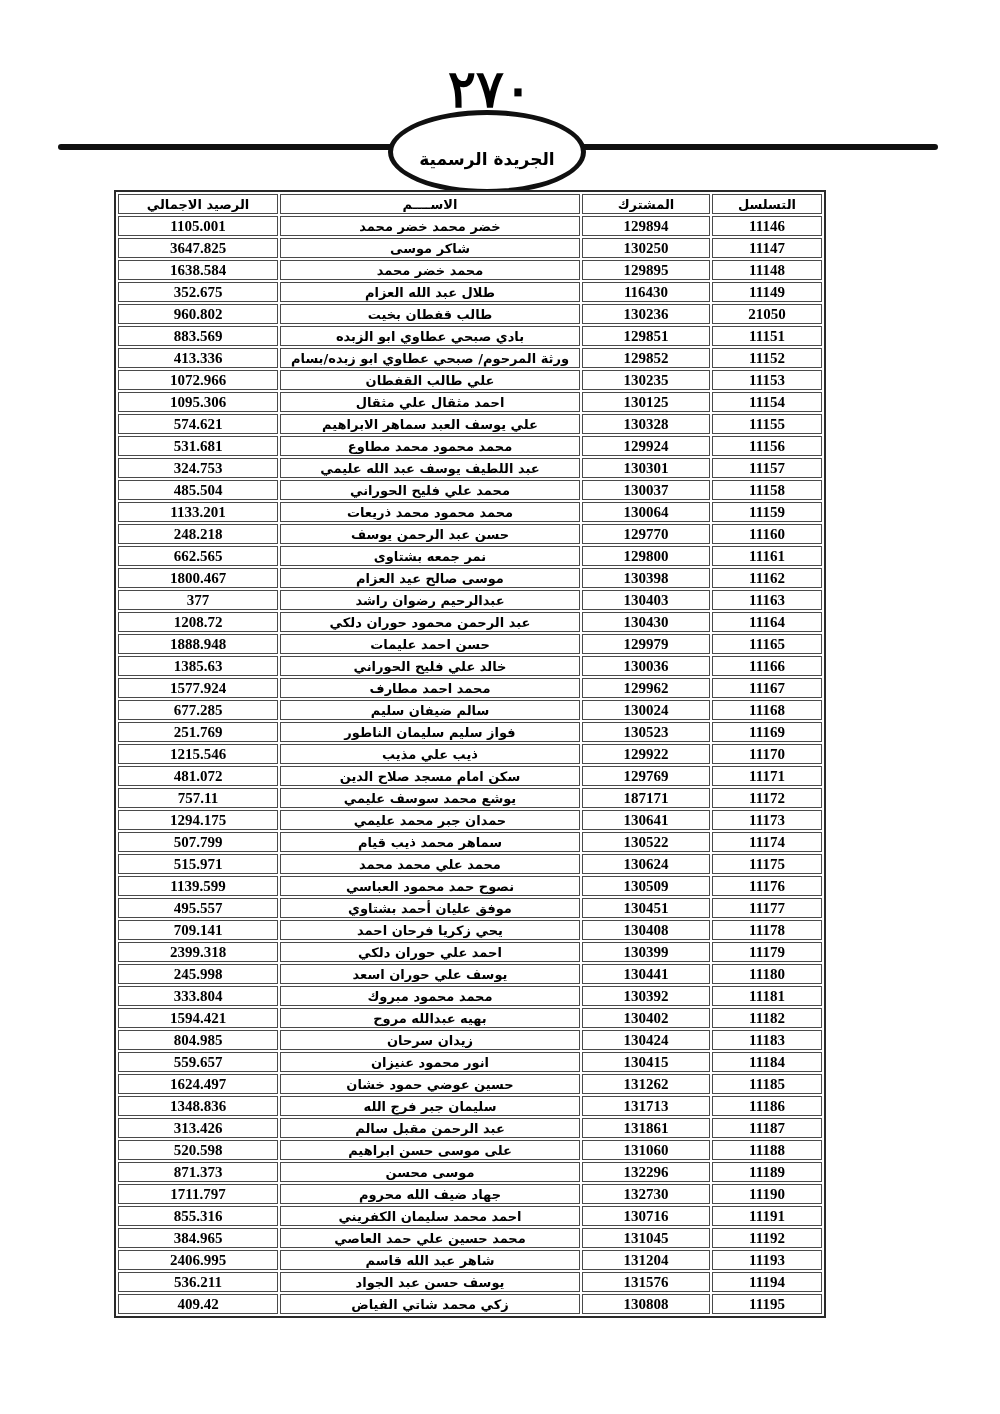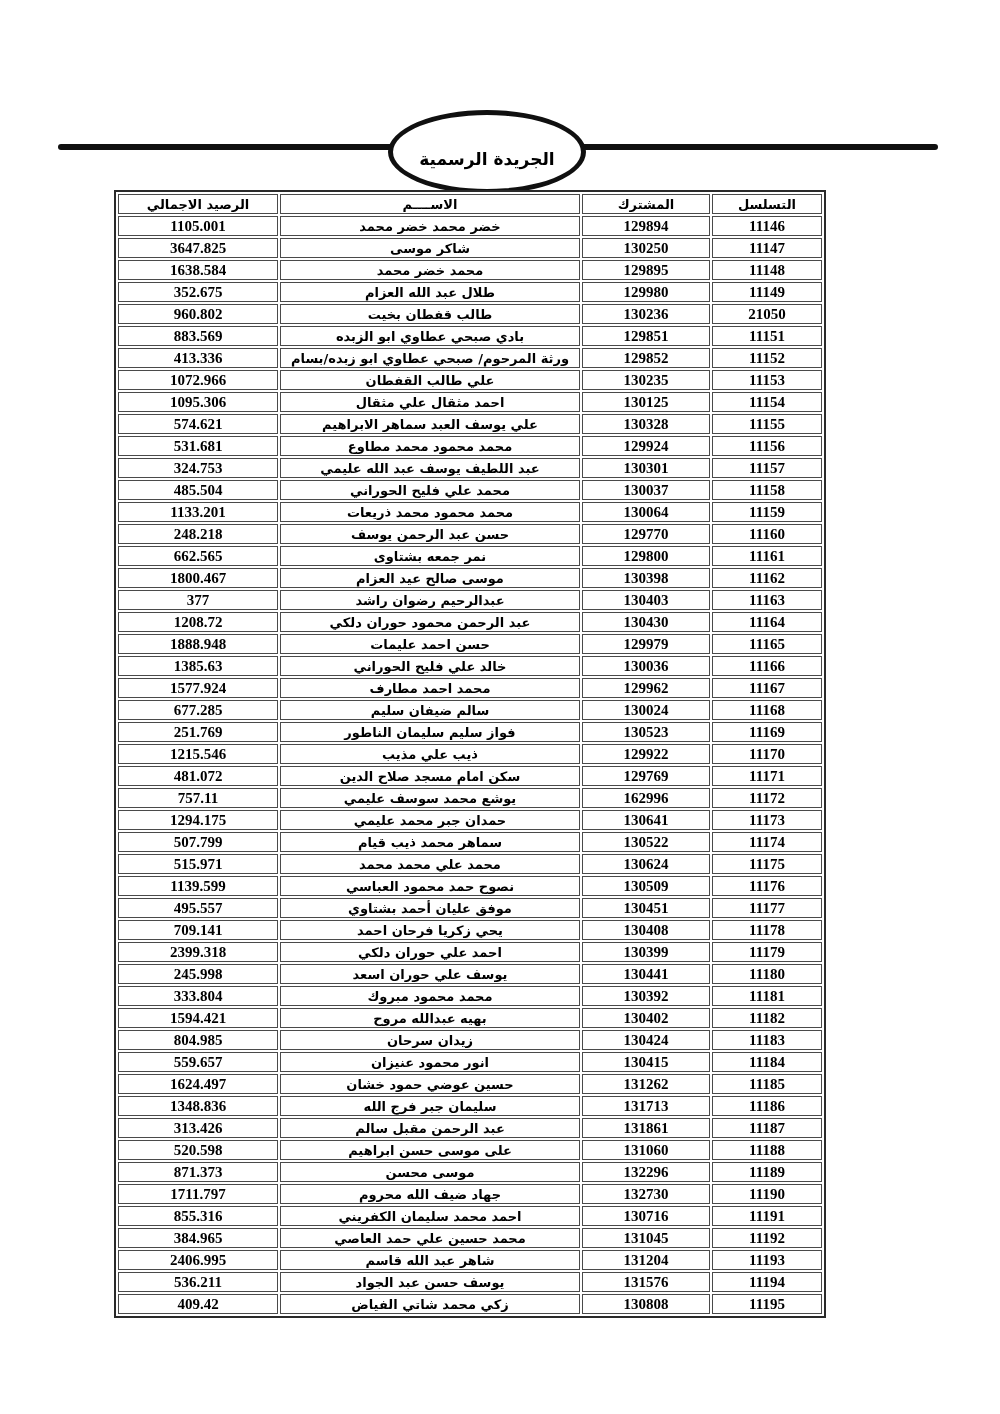--- a/index.html
+++ b/index.html
@@ -82,20 +82,21 @@
     font-weight: bold;
     font-size: 15px;
   }
   thead th { height: 22px; font-size: 13px; }
 </style>
 </head>
 <body>
 
 <div class="page">
 
+  <div class="page-number">٢٧٠</div>
 
   <div class="rule-line"></div>
 
   <div class="banner-oval">
     <span>الجريدة الرسمية</span>
   </div>
 
   <table class="ledger" dir="rtl">
     <colgroup>
       <col style="width:110px">
@@ -125,21 +126,21 @@
           <td class="num">3647.825</td>
         </tr>
         <tr>
           <td class="num">11148</td>
           <td class="num">129895</td>
           <td class="ar">محمد خضر محمد</td>
           <td class="num">1638.584</td>
         </tr>
         <tr>
           <td class="num">11149</td>
-          <td class="num">129980</td>
+          <td class="num">116430</td>
           <td class="ar">طلال عبد الله العزام</td>
           <td class="num">352.675</td>
         </tr>
         <tr>
           <td class="num">21050</td>
           <td class="num">130236</td>
           <td class="ar">طالب قفطان بخيت</td>
           <td class="num">960.802</td>
         </tr>
         <tr>
@@ -263,21 +264,21 @@
           <td class="num">1215.546</td>
         </tr>
         <tr>
           <td class="num">11171</td>
           <td class="num">129769</td>
           <td class="ar">سكن امام مسجد صلاح الدين</td>
           <td class="num">481.072</td>
         </tr>
         <tr>
           <td class="num">11172</td>
-          <td class="num">162996</td>
+          <td class="num">187171</td>
           <td class="ar">يوشع محمد سوسف عليمي</td>
           <td class="num">757.11</td>
         </tr>
         <tr>
           <td class="num">11173</td>
           <td class="num">130641</td>
           <td class="ar">حمدان جبر محمد عليمي</td>
           <td class="num">1294.175</td>
         </tr>
         <tr>

